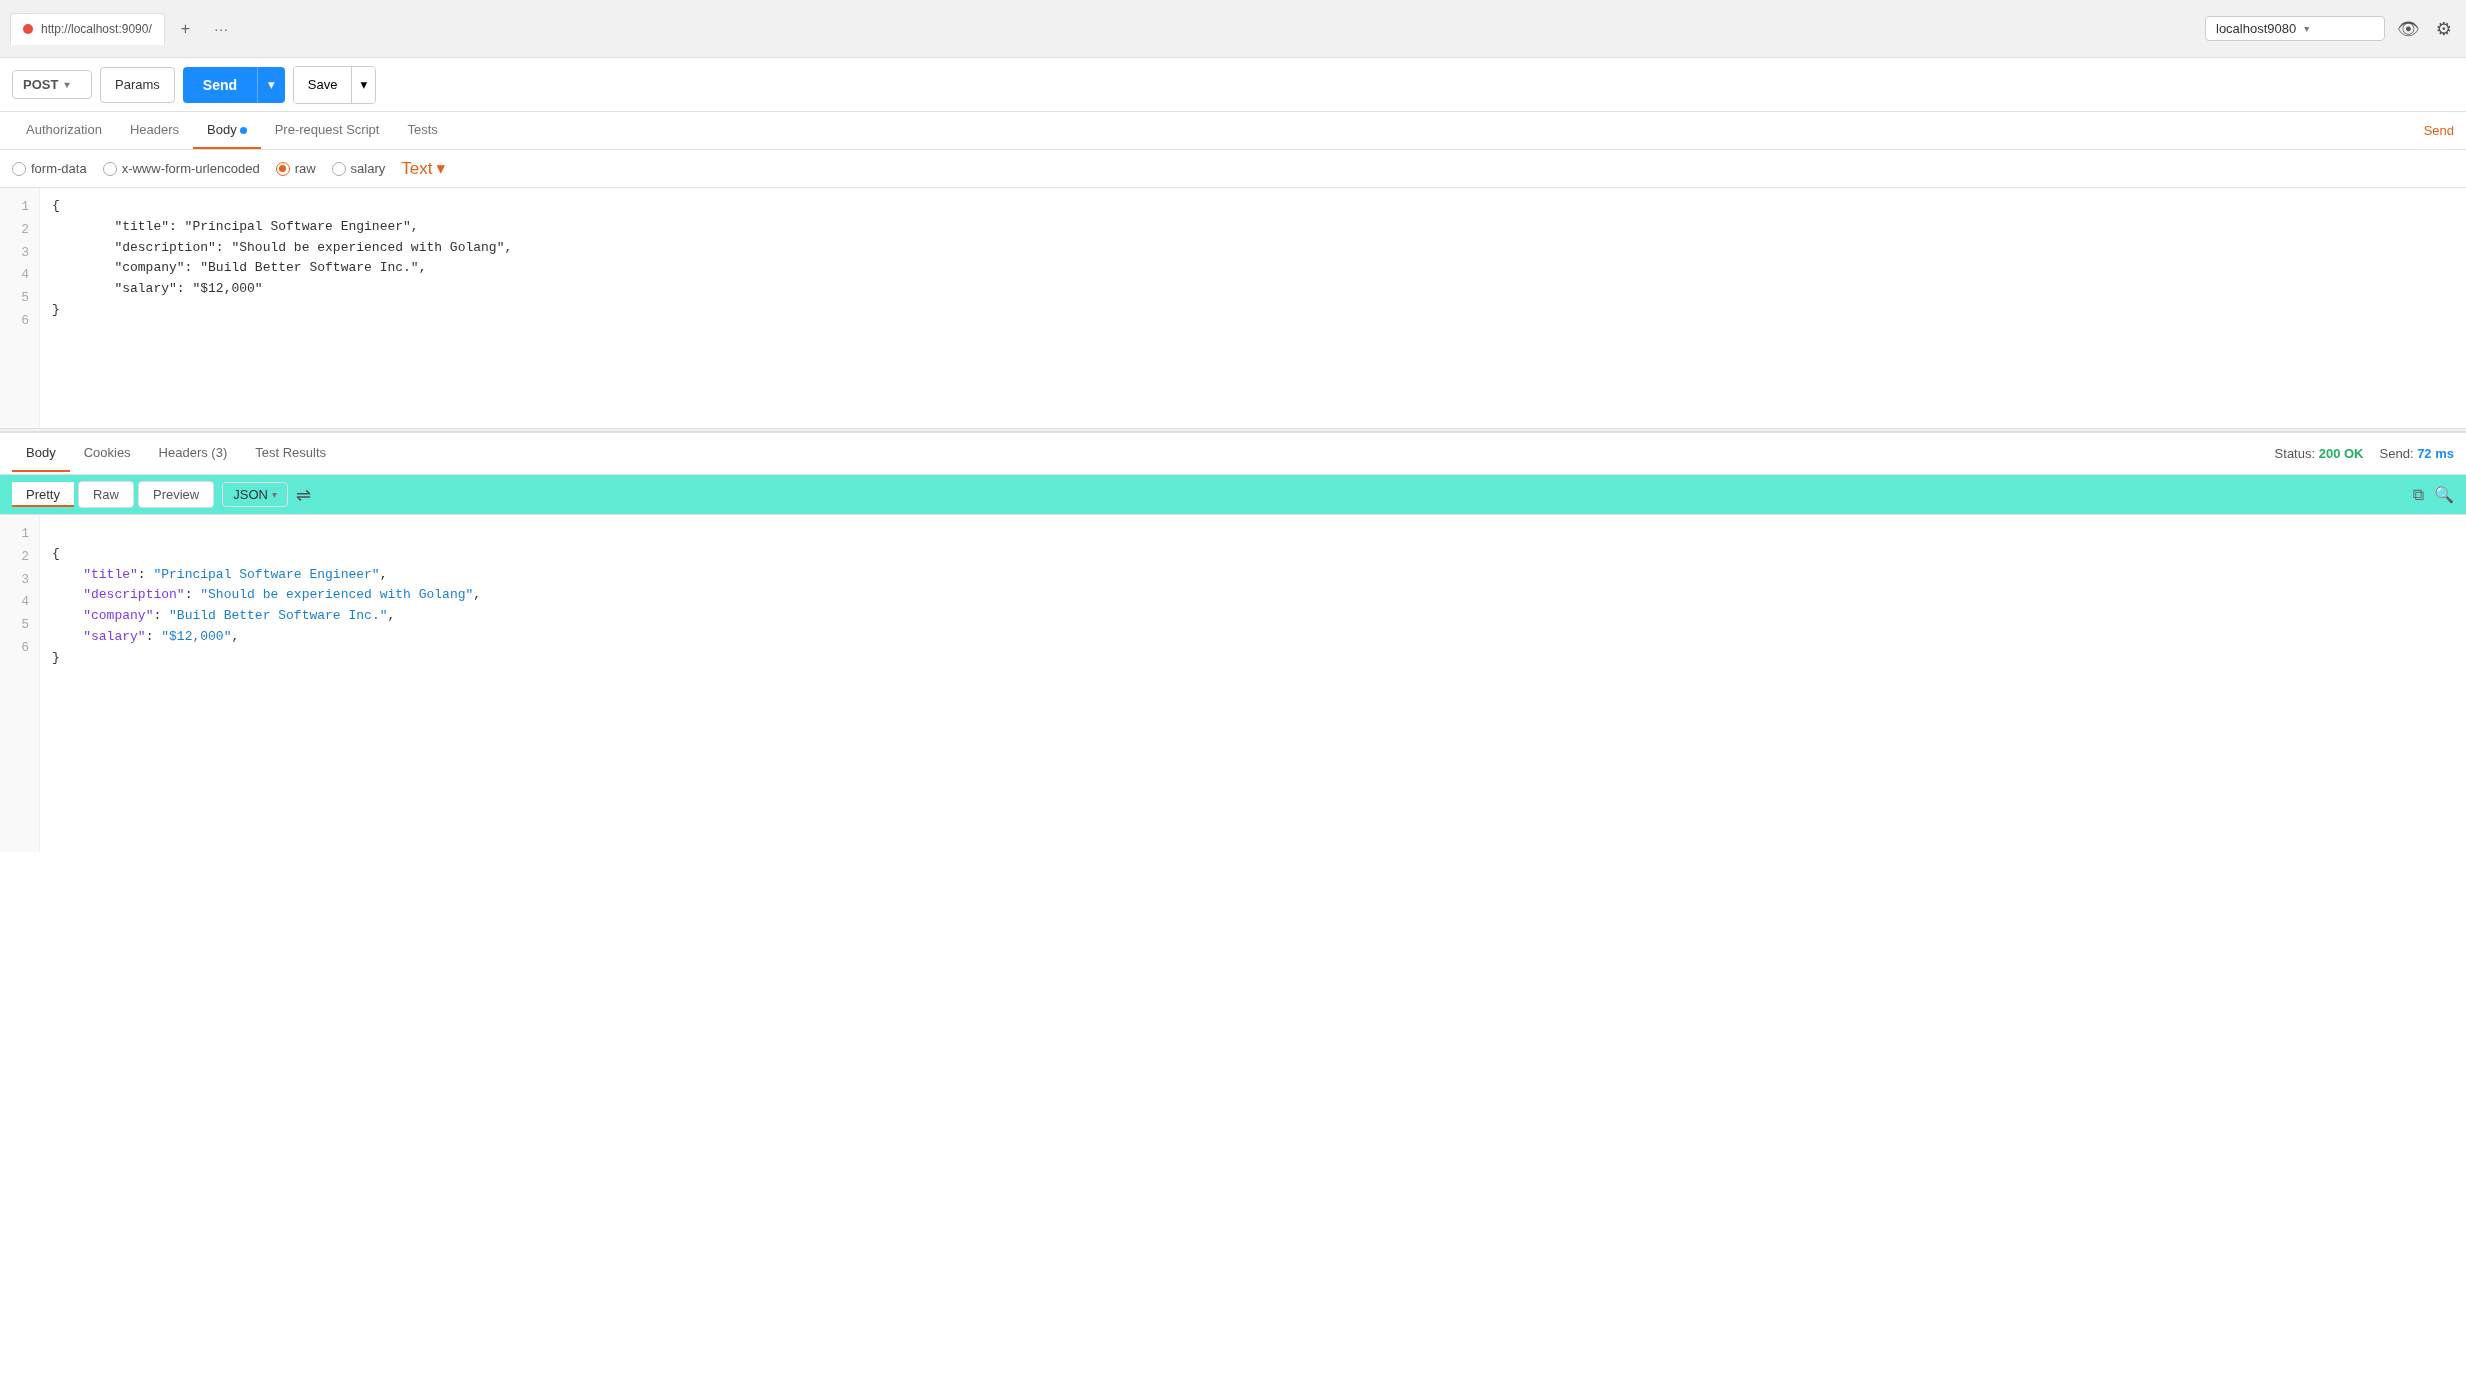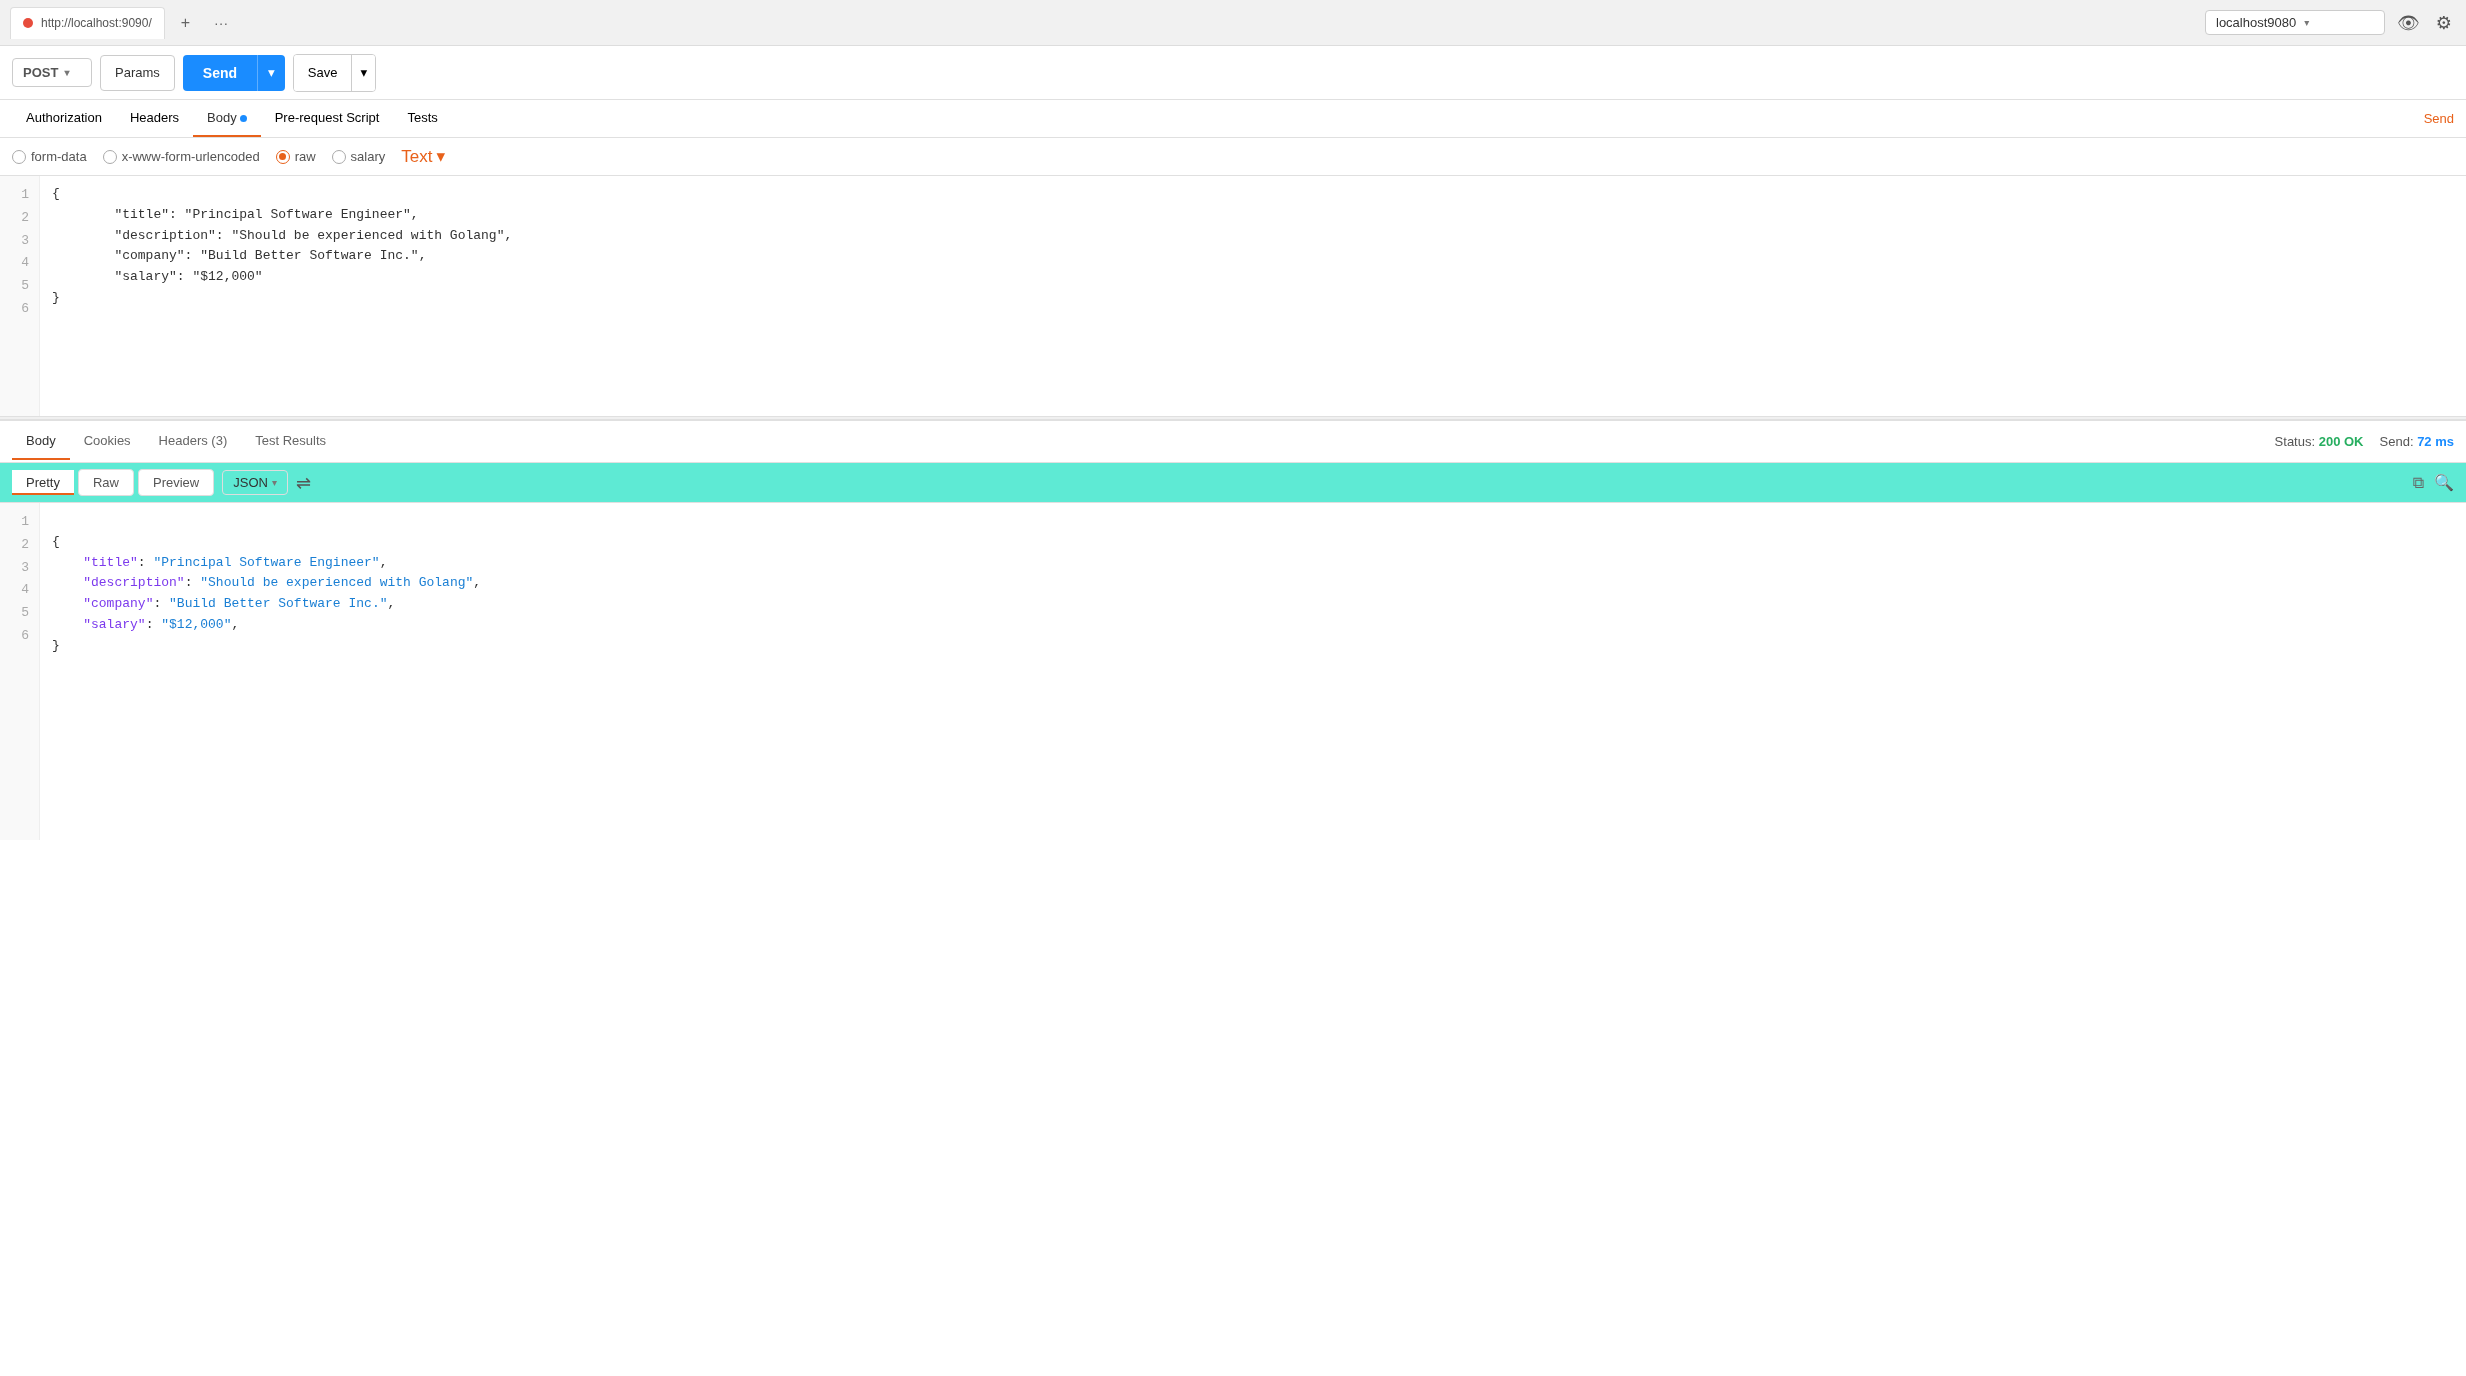--- a/index.html
+++ b/index.html
@@ -1,20 +1,20 @@
 <!DOCTYPE html>
 <html><head>
   <meta charset="utf-8">
   <style>
     * { box-sizing: border-box; margin: 0; padding: 0; }
     body { font-family: -apple-system, BlinkMacSystemFont, 'Segoe UI', sans-serif; background: #fff; font-size: 13px; color: #333; height: 100vh; display: flex; flex-direction: column; }
 
     
     .browser-bar {
-      display: flex; align-items: center; background: #f1f1f1; border-bottom: 1px solid #ddd; padding: 6px 10px; gap: 8px; height: 46px;
+      display: flex; align-items: center; background: #f1f1f1; border-bottom: 1px solid #ddd; padding: 6px 10px; gap: 8px; height: 58px;
     }
     .tab-active {
       background: #fff; border: 1px solid #ddd; border-bottom: none; border-radius: 4px 4px 0 0;
       padding: 5px 12px; display: flex; align-items: center; gap: 8px; font-size: 12px; height: 32px;
     }
     .tab-dot { width: 10px; height: 10px; border-radius: 50%; background: #e74c3c; display: inline-block; }
     .tab-url { color: #555; font-size: 12px; }
     .new-tab-btn { background: none; border: none; font-size: 16px; cursor: pointer; color: #666; padding: 4px 8px; }
     .more-btn { background: none; border: none; font-size: 14px; cursor: pointer; color: #666; padding: 4px 8px; }
     .browser-right { margin-left: auto; display: flex; align-items: center; gap: 8px; }
@@ -49,21 +49,21 @@
     }
     .save-btn-group { display: flex; border-radius: 4px; overflow: hidden; border: 1px solid #ccc; }
     .save-btn { background: #fff; border: none; padding: 6px 14px; font-size: 13px; cursor: pointer; height: 36px; }
     .save-dropdown-btn { background: #fff; border: none; border-left: 1px solid #ccc; padding: 6px 8px; cursor: pointer; height: 36px; }
 
     
     .request-tabs {
       display: flex; align-items: center; border-bottom: 1px solid #e0e0e0; padding: 0 12px; background: #fff;
     }
     .req-tab {
-      padding: 10px 14px; font-size: 13px; color: #000000; cursor: pointer; border-bottom: 2px solid transparent; position: relative;
+      padding: 10px 14px; font-size: 13px; color: #737373; cursor: pointer; border-bottom: 2px solid transparent; position: relative;
     }
     .req-tab.active { color: #333; border-bottom: 2px solid #e8611a; }
     .req-tab-dot { width: 7px; height: 7px; border-radius: 50%; background: #1a8cff; display: inline-block; margin-left: 3px; vertical-align: middle; }
     .code-link { margin-left: auto; color: #e8611a; font-size: 13px; cursor: pointer; padding: 10px 0; }
 
     
     .body-options {
       display: flex; align-items: center; padding: 8px 12px; gap: 16px; border-bottom: 1px solid #e0e0e0; background: #fff;
     }
     .radio-option { display: flex; align-items: center; gap: 5px; cursor: pointer; font-size: 13px; color: #555; }

